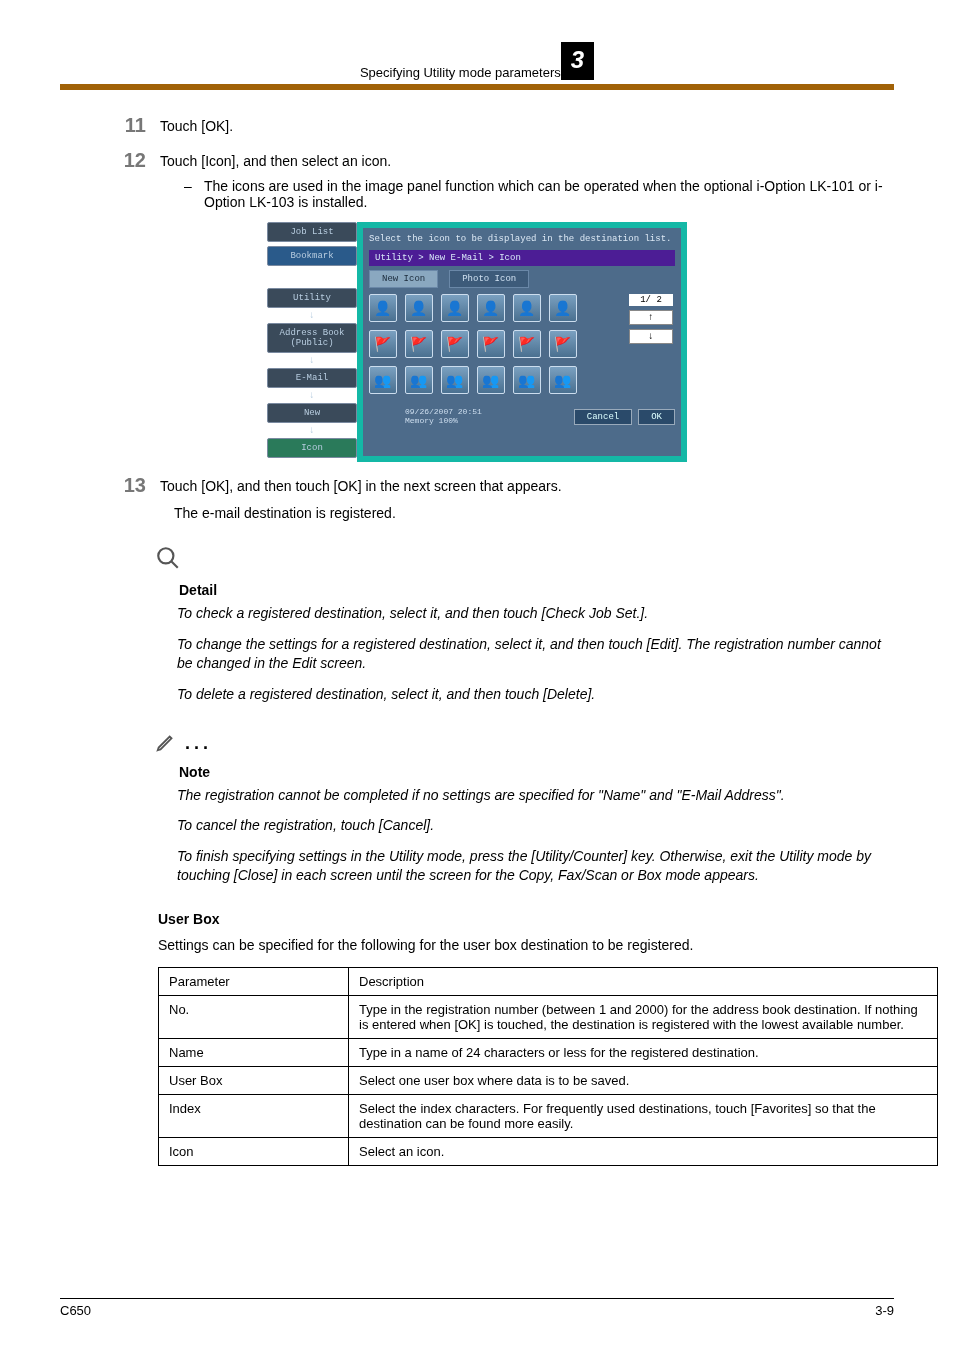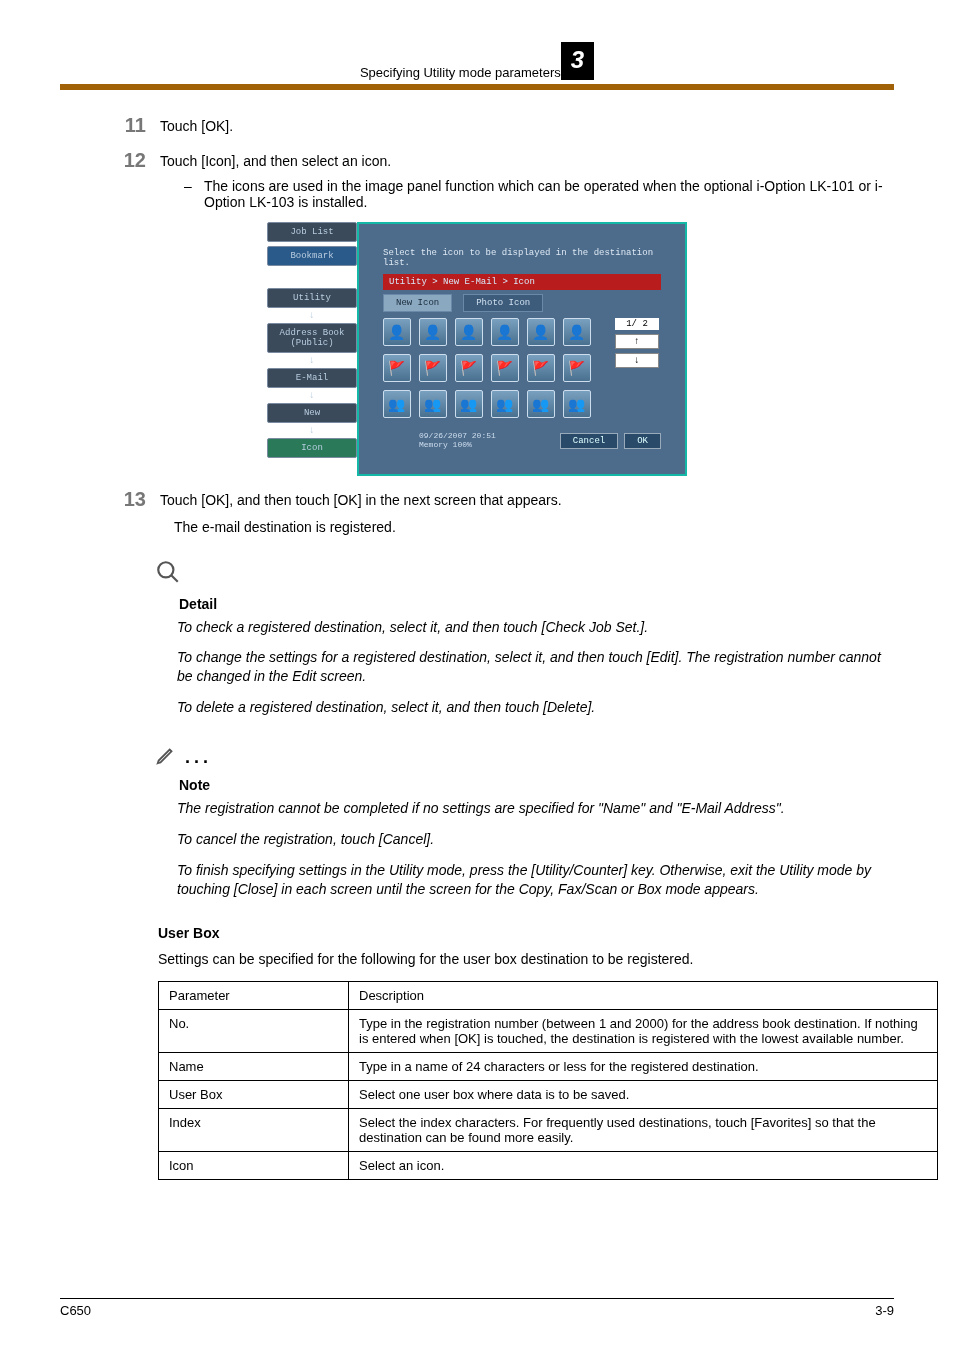--- a/index.html
+++ b/index.html
@@ -30,23 +30,23 @@
   table.params th { font-weight: normal; }
   .footer { position: absolute; left: 60px; right: 60px; bottom: 32px; border-top: 1px solid #000; padding-top: 4px; display: flex; justify-content: space-between; font-size: 13px; }
 
   
   .shot { width: 420px; margin: 12px auto 6px auto; font-family: "Courier New", monospace; font-size: 10px; color: #fff; }
   .shot .row { display: flex; }
   .sidebar { width: 90px; display: flex; flex-direction: column; }
   .side-btn { background: #3a4a5a; border: 1px solid #7a8aa0; color: #b8cde0; text-align: center; padding: 4px 2px; margin-bottom: 4px; border-radius: 2px; font-size: 9px; }
   .side-arrow { text-align: center; color: #b8cde0; font-size: 10px; margin: -2px 0 2px 0; }
   .side-btn.green { background: #2a7a5a; }
-  .mainpane { flex: 1; background: #4d6b8a; border: 2px solid #14b8a6; padding: 24px; }
+  .mainpane { flex: 1; background: #4d6b8a; border: 6px solid #14b8a6; padding: 6px; }
   .hint { color: #dce8f4; font-size: 9px; margin-bottom: 6px; }
-  .crumb { background: #b91c1c; padding: 3px 6px; margin-bottom: 4px; color: #d8e8f8; font-size: 9px; }
+  .crumb { background: #4c1d95; padding: 3px 6px; margin-bottom: 4px; color: #d8e8f8; font-size: 9px; }
   .tabs { display: flex; margin-bottom: 6px; gap: 11px; }
   .tab { background: #3d5b7a; color: #cfe0f0; padding: 3px 12px; font-size: 9px; border: 1px solid #6a88a8; }
   .tab.sel { background: #8aa8c0; color: #1a2a3a; }
   .ig-left { flex: 1; }
   .ig-row { display: flex; gap: 8px; margin-bottom: 8px; }
   .ic { width: 28px; height: 28px; background: linear-gradient(#7aa0c0,#4a7090); border: 1px solid #cde; border-radius: 2px; display: flex; align-items: center; justify-content: center; font-size: 14px; }
   .ig-right { width: 46px; display: flex; flex-direction: column; align-items: flex-start; gap: 4px; }
   .pg { background: #fff; color: #000; font-size: 9px; padding: 1px 4px; width: 44px; text-align: center; }
   .arrow-btn { background: #fff; color: #000; width: 44px; text-align: center; font-size: 10px; padding: 1px 0; border: 1px solid #888; }
   .btm { display: flex; justify-content: space-between; align-items: center; margin-top: 6px; margin-left: 36px; }

